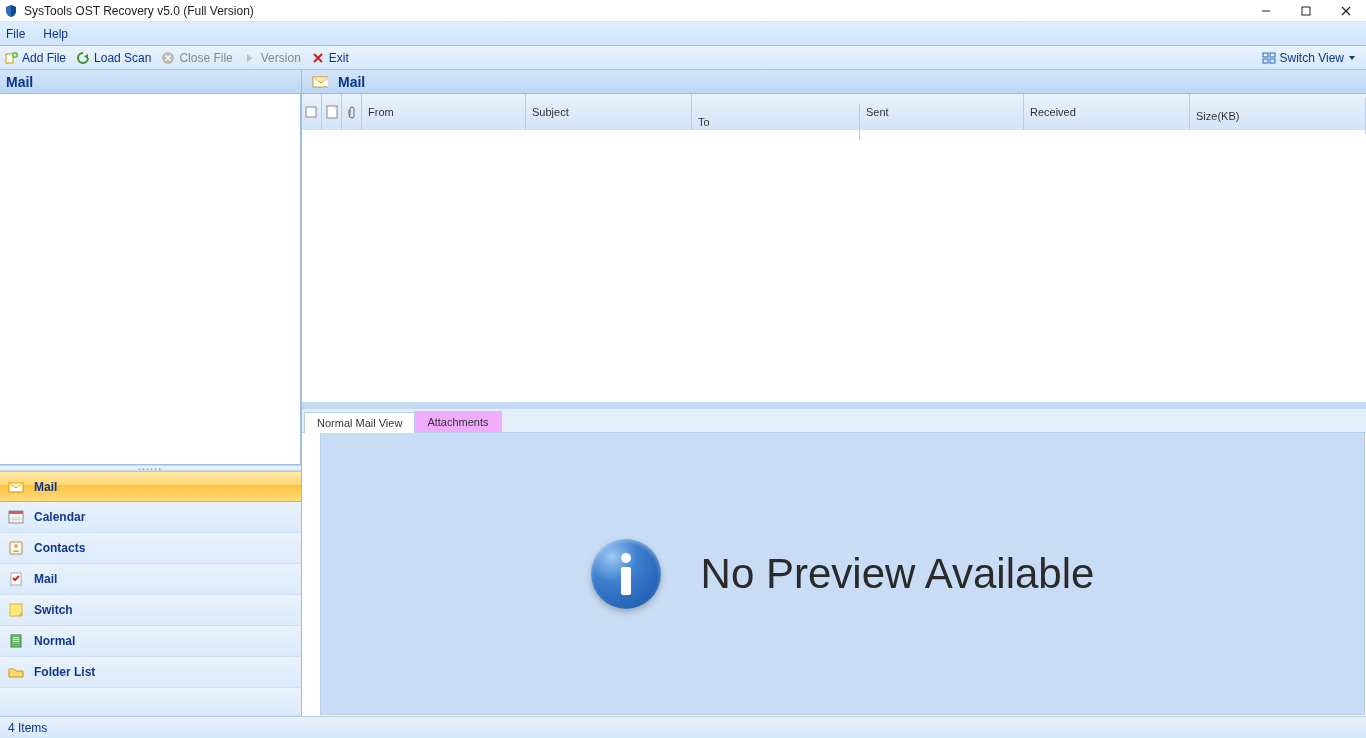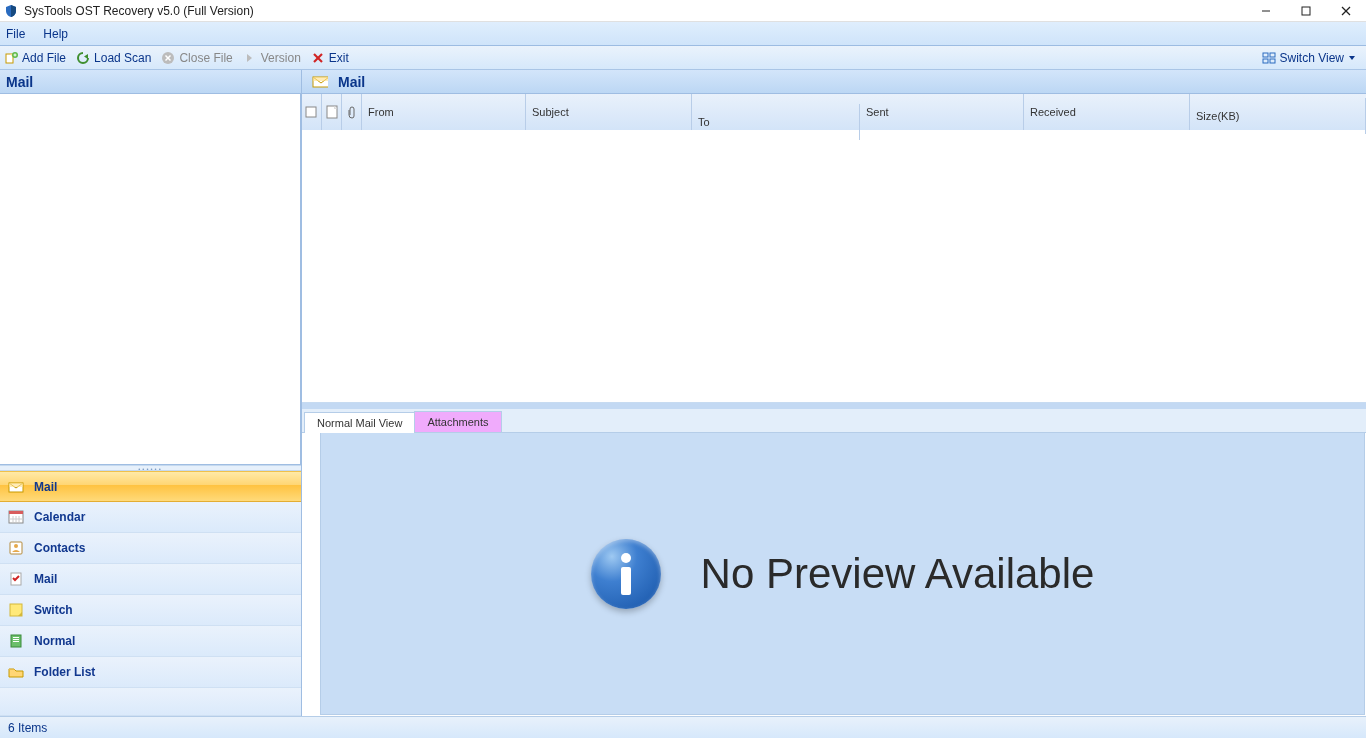--- a/index.html
+++ b/index.html
@@ -518,14 +518,14 @@
             <div class="info-dot"></div>
             <div class="info-stem"></div>
           </div>
       </div>
       <div class="preview-text">No Preview Available</div>
     </div>
   </div>
 </div>
 
 <div class="statusbar">
-  <span>6 Items</span>
+  <span>4 Items</span>
 </div>
 
 </body></html>

